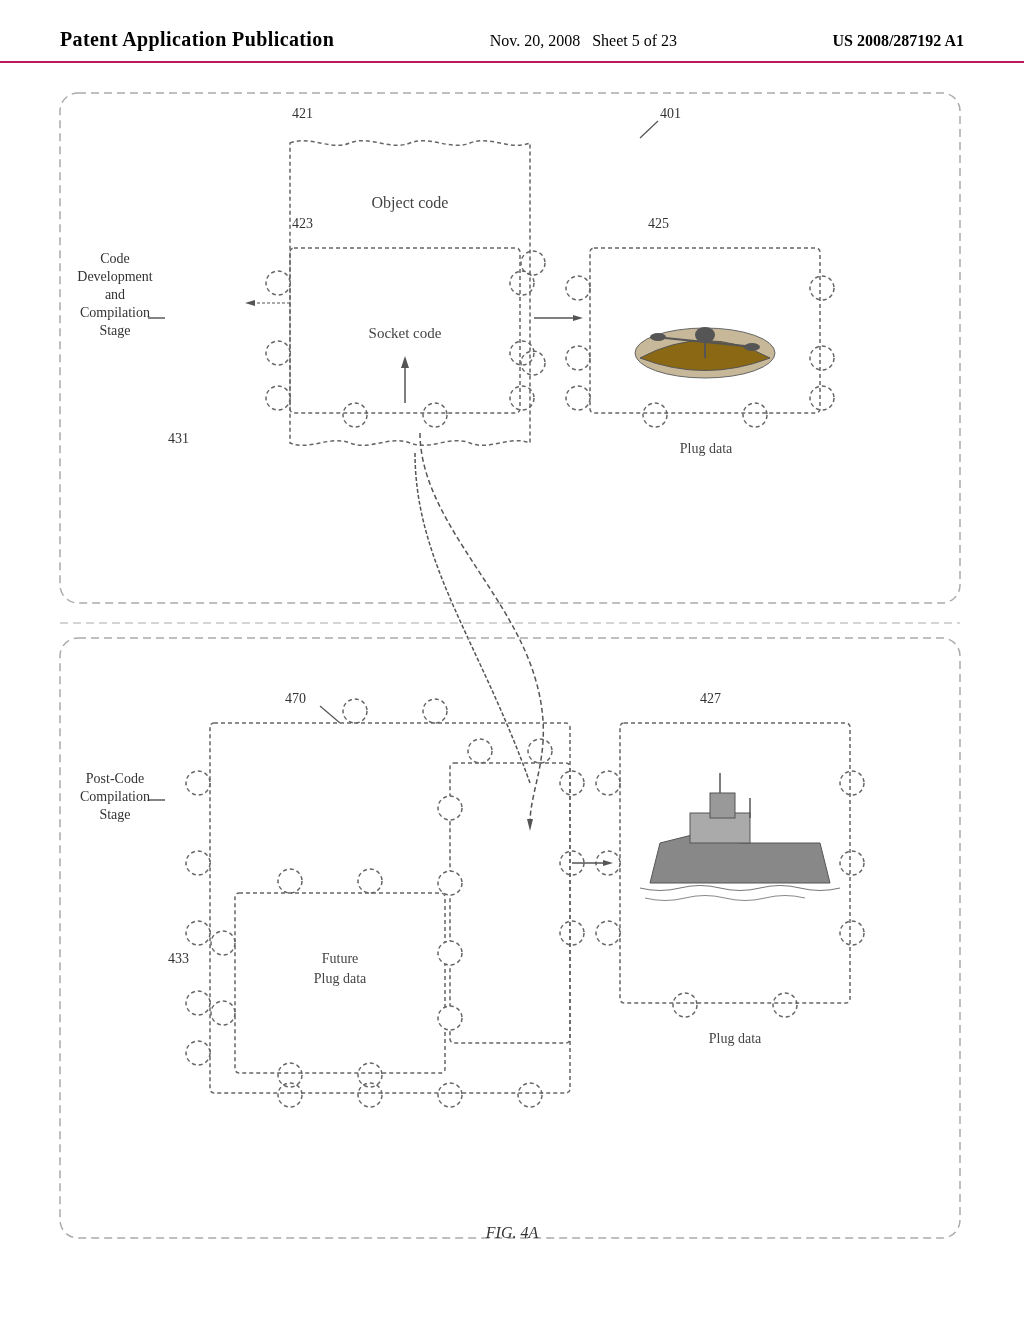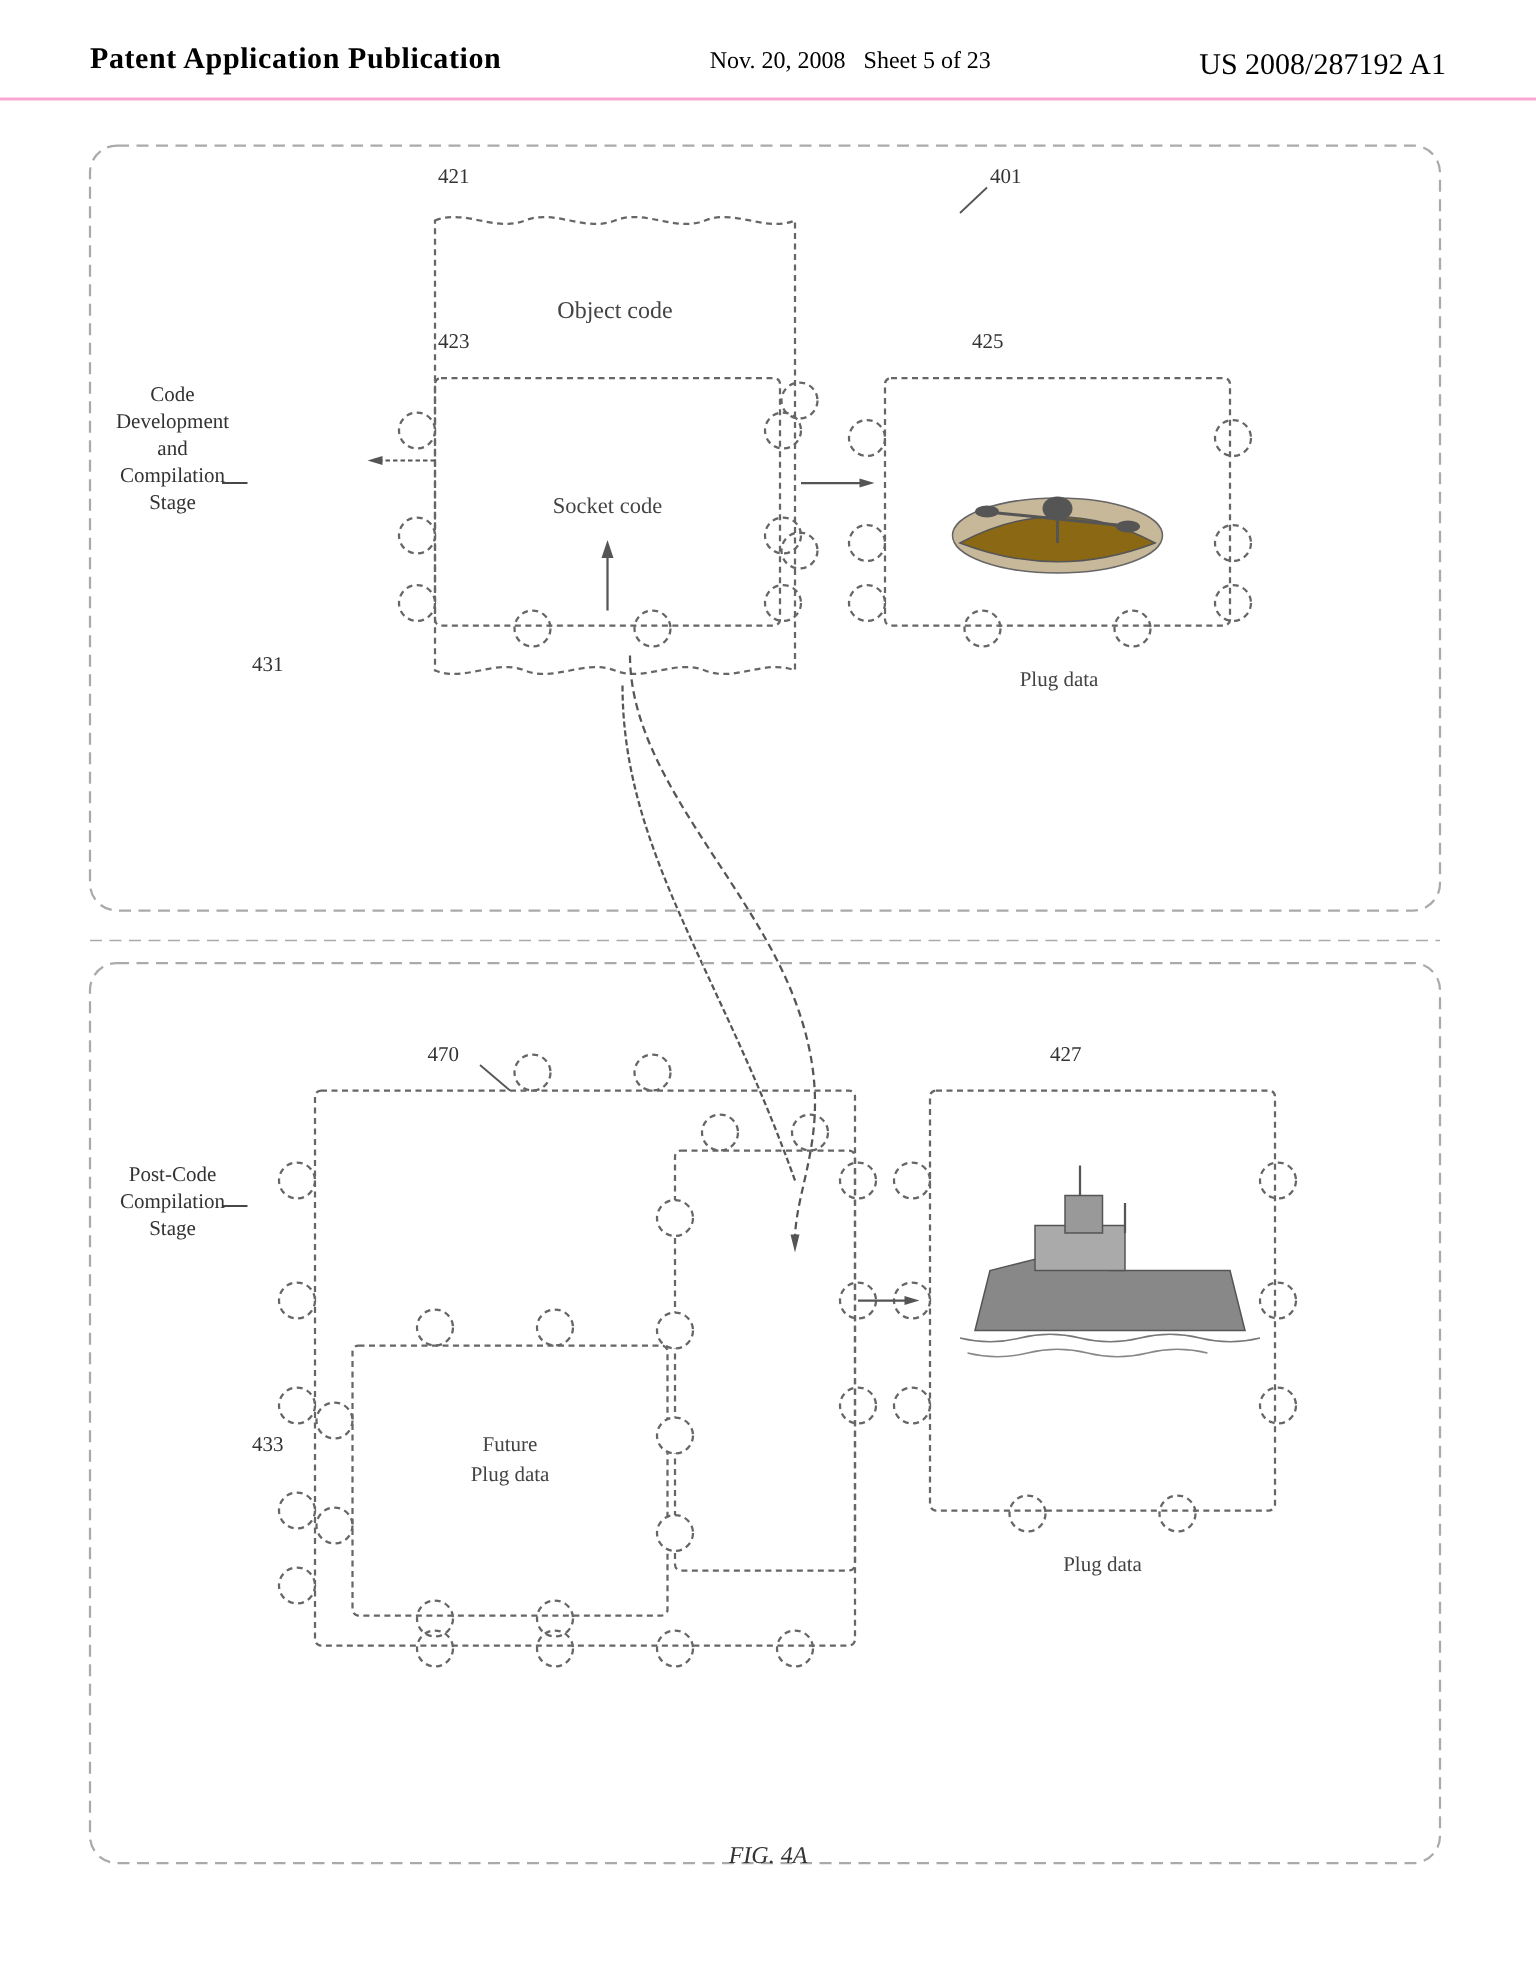--- a/index.html
+++ b/index.html
@@ -9,36 +9,36 @@
       background: #fff;
       font-family: 'Times New Roman', Times, serif;
       overflow: hidden;
       position: relative;
     }
     .header {
       display: flex;
       justify-content: space-between;
       align-items: flex-start;
       padding: 28px 60px 0 60px;
-      border-bottom: 2px solid #f9a8d4;
+      border-bottom: 2px solid #be185d;
       padding-bottom: 10px;
     }
     .header-left {
       font-weight: bold;
       font-size: 20px;
       letter-spacing: 0.02em;
     }
     .header-center {
       font-size: 16px;
       text-align: right;
       padding-top: 4px;
     }
     .header-right {
-      font-size: 20px;
-      font-weight: normal;
+      font-size: 16px;
+      font-weight: bold;
       padding-top: 4px;
     }
     .main-content {
       position: relative;
       width: 100%;
       height: calc(1320px - 90px);
       overflow: hidden;
     }
     svg.diagram {
       position: absolute;

